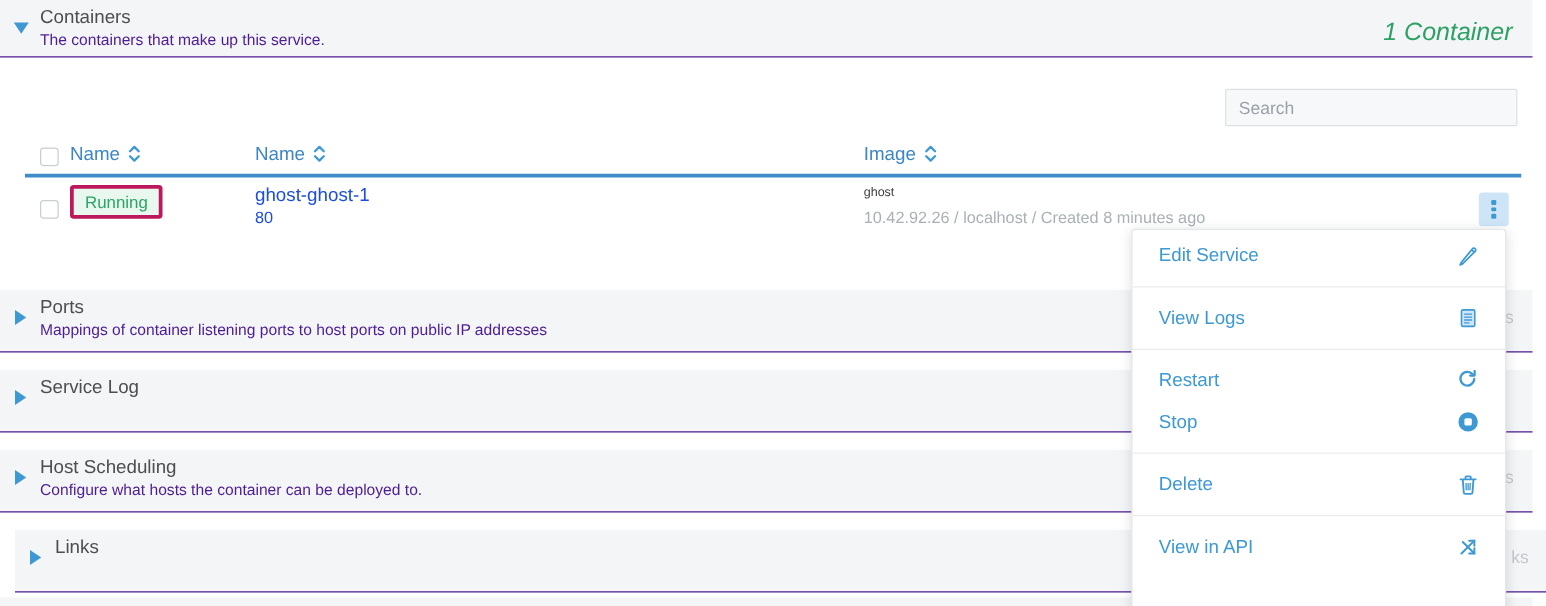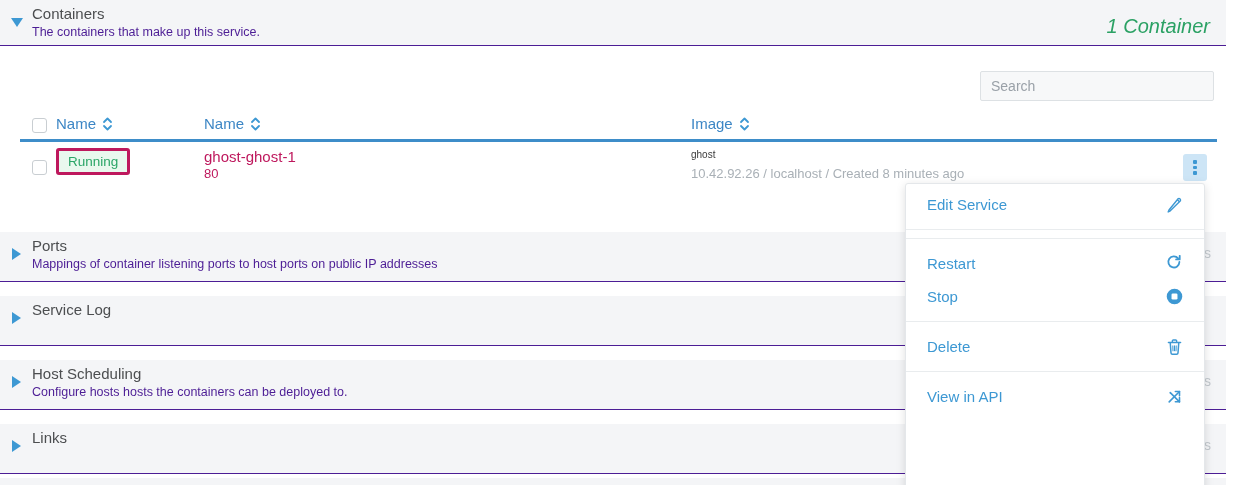--- a/index.html
+++ b/index.html
@@ -46,21 +46,21 @@
   .col-head { position:absolute; top:115px; font-size:15px; color:#3c86c5; cursor:pointer; white-space:nowrap; }
   .col-head svg { margin-left:6px; vertical-align:-3px; }
   .header-underline {
     position:absolute; left:20px; top:139px; width:1197px; height:3px; background:#3e8dc9;
   }
   .state-badge {
     position:absolute; left:56px; top:148px; padding:3px 9px;
     background:#e9f8ee; border:3px solid #be185d; border-radius:3px;
     color:#2aa567; font-size:13.5px;
   }
-  .link { color:#be185d; cursor:pointer; text-decoration:none; }
+  .link { color:#1d4ed8; cursor:pointer; text-decoration:none; }
   .row-name   { position:absolute; left:204px; top:148px; font-size:15px; }
   .row-port   { position:absolute; left:204px; top:166px; font-size:13px; }
   .row-image  { position:absolute; left:691px; top:149px; font-size:10px; color:#3b3b3b; }
   .row-image-sub { position:absolute; left:691px; top:166px; font-size:13px; color:#a9b0b6; white-space:nowrap; }
 
   .kebab-btn {
     position:absolute; left:1183px; top:154px; width:24px; height:27px;
     background:#cde5f6; border-radius:3px; cursor:pointer;
     display:flex; flex-direction:column; align-items:center; justify-content:center; gap:2px;
   }
@@ -138,44 +138,56 @@
   <span class="right-frag">rts</span>
 </div>
 <div class="band section" style="top:296px;padding-left:24px;">
   <span class="caret-right"></span>
   <div class="band-title">Service Log</div>
   <span class="right-frag"></span>
 </div>
 <div class="band section" style="top:360px;">
   <span class="caret-right"></span>
   <div class="band-title">Host Scheduling</div>
-  <div class="band-sub">Configure hosts hosts the containers can be deployed to.</div>
+  <div class="band-sub">Configure what hosts the container can be deployed to.</div>
   <span class="right-frag">es</span>
 </div>
-<div class="band section" style="top:424px;">
+<div class="band section" style="top:424px;margin-left:12px;">
   <span class="caret-right"></span>
   <div class="band-title">Links</div>
   <span class="right-frag">ks</span>
 </div>
 <div class="band" style="top:478px; height:10px;"></div>
 
 <div class="menu">
 
   <div class="menu-item">
     <span class="label">Edit Service</span>
     <span class="mi-icon">
       <svg width="17" height="17" viewBox="0 0 16 16">
           <path d="M2.8 13.2 L2 15 L3.8 14.2 L13.6 4.4 a1.55 1.55 0 0 0 -2 -2 Z" fill="none" stroke="#3d98d3" stroke-width="1.3" stroke-linejoin="round"></path>
           <line x1="10.6" y1="3.4" x2="12.6" y2="5.4" stroke="#3d98d3" stroke-width="1.3"></line>
         </svg>
     </span>
   </div>
 
   <hr class="menu-divider">
 
+  <div class="menu-item">
+    <span class="label">View Logs</span>
+    <span class="mi-icon">
+      <svg width="17" height="17" viewBox="0 0 16 16">
+          <rect x="3" y="1.8" width="10" height="12.4" rx="1" fill="#cfe6f6" stroke="#3d98d3" stroke-width="1.2"></rect>
+          <line x1="5" y1="5" x2="11" y2="5" stroke="#3d98d3" stroke-width="1"></line>
+          <line x1="5" y1="7.2" x2="11" y2="7.2" stroke="#3d98d3" stroke-width="1"></line>
+          <line x1="5" y1="9.4" x2="11" y2="9.4" stroke="#3d98d3" stroke-width="1"></line>
+          <line x1="5" y1="11.6" x2="9" y2="11.6" stroke="#3d98d3" stroke-width="1"></line>
+        </svg>
+    </span>
+  </div>
 
   <hr class="menu-divider">
 
   <div class="menu-item">
     <span class="label">Restart</span>
     <span class="mi-icon">
       <svg width="17" height="17" viewBox="0 0 16 16">
           <path d="M12.6 6.6 a5.2 5.2 0 1 1 -1.2 -3.4" fill="none" stroke="#3d98d3" stroke-width="1.7" stroke-linecap="round"></path>
           <polyline points="12.9,0.8 12.9,4.2 9.5,4.2" fill="none" stroke="#3d98d3" stroke-width="1.7" stroke-linecap="round" stroke-linejoin="round"></polyline>
         </svg>

